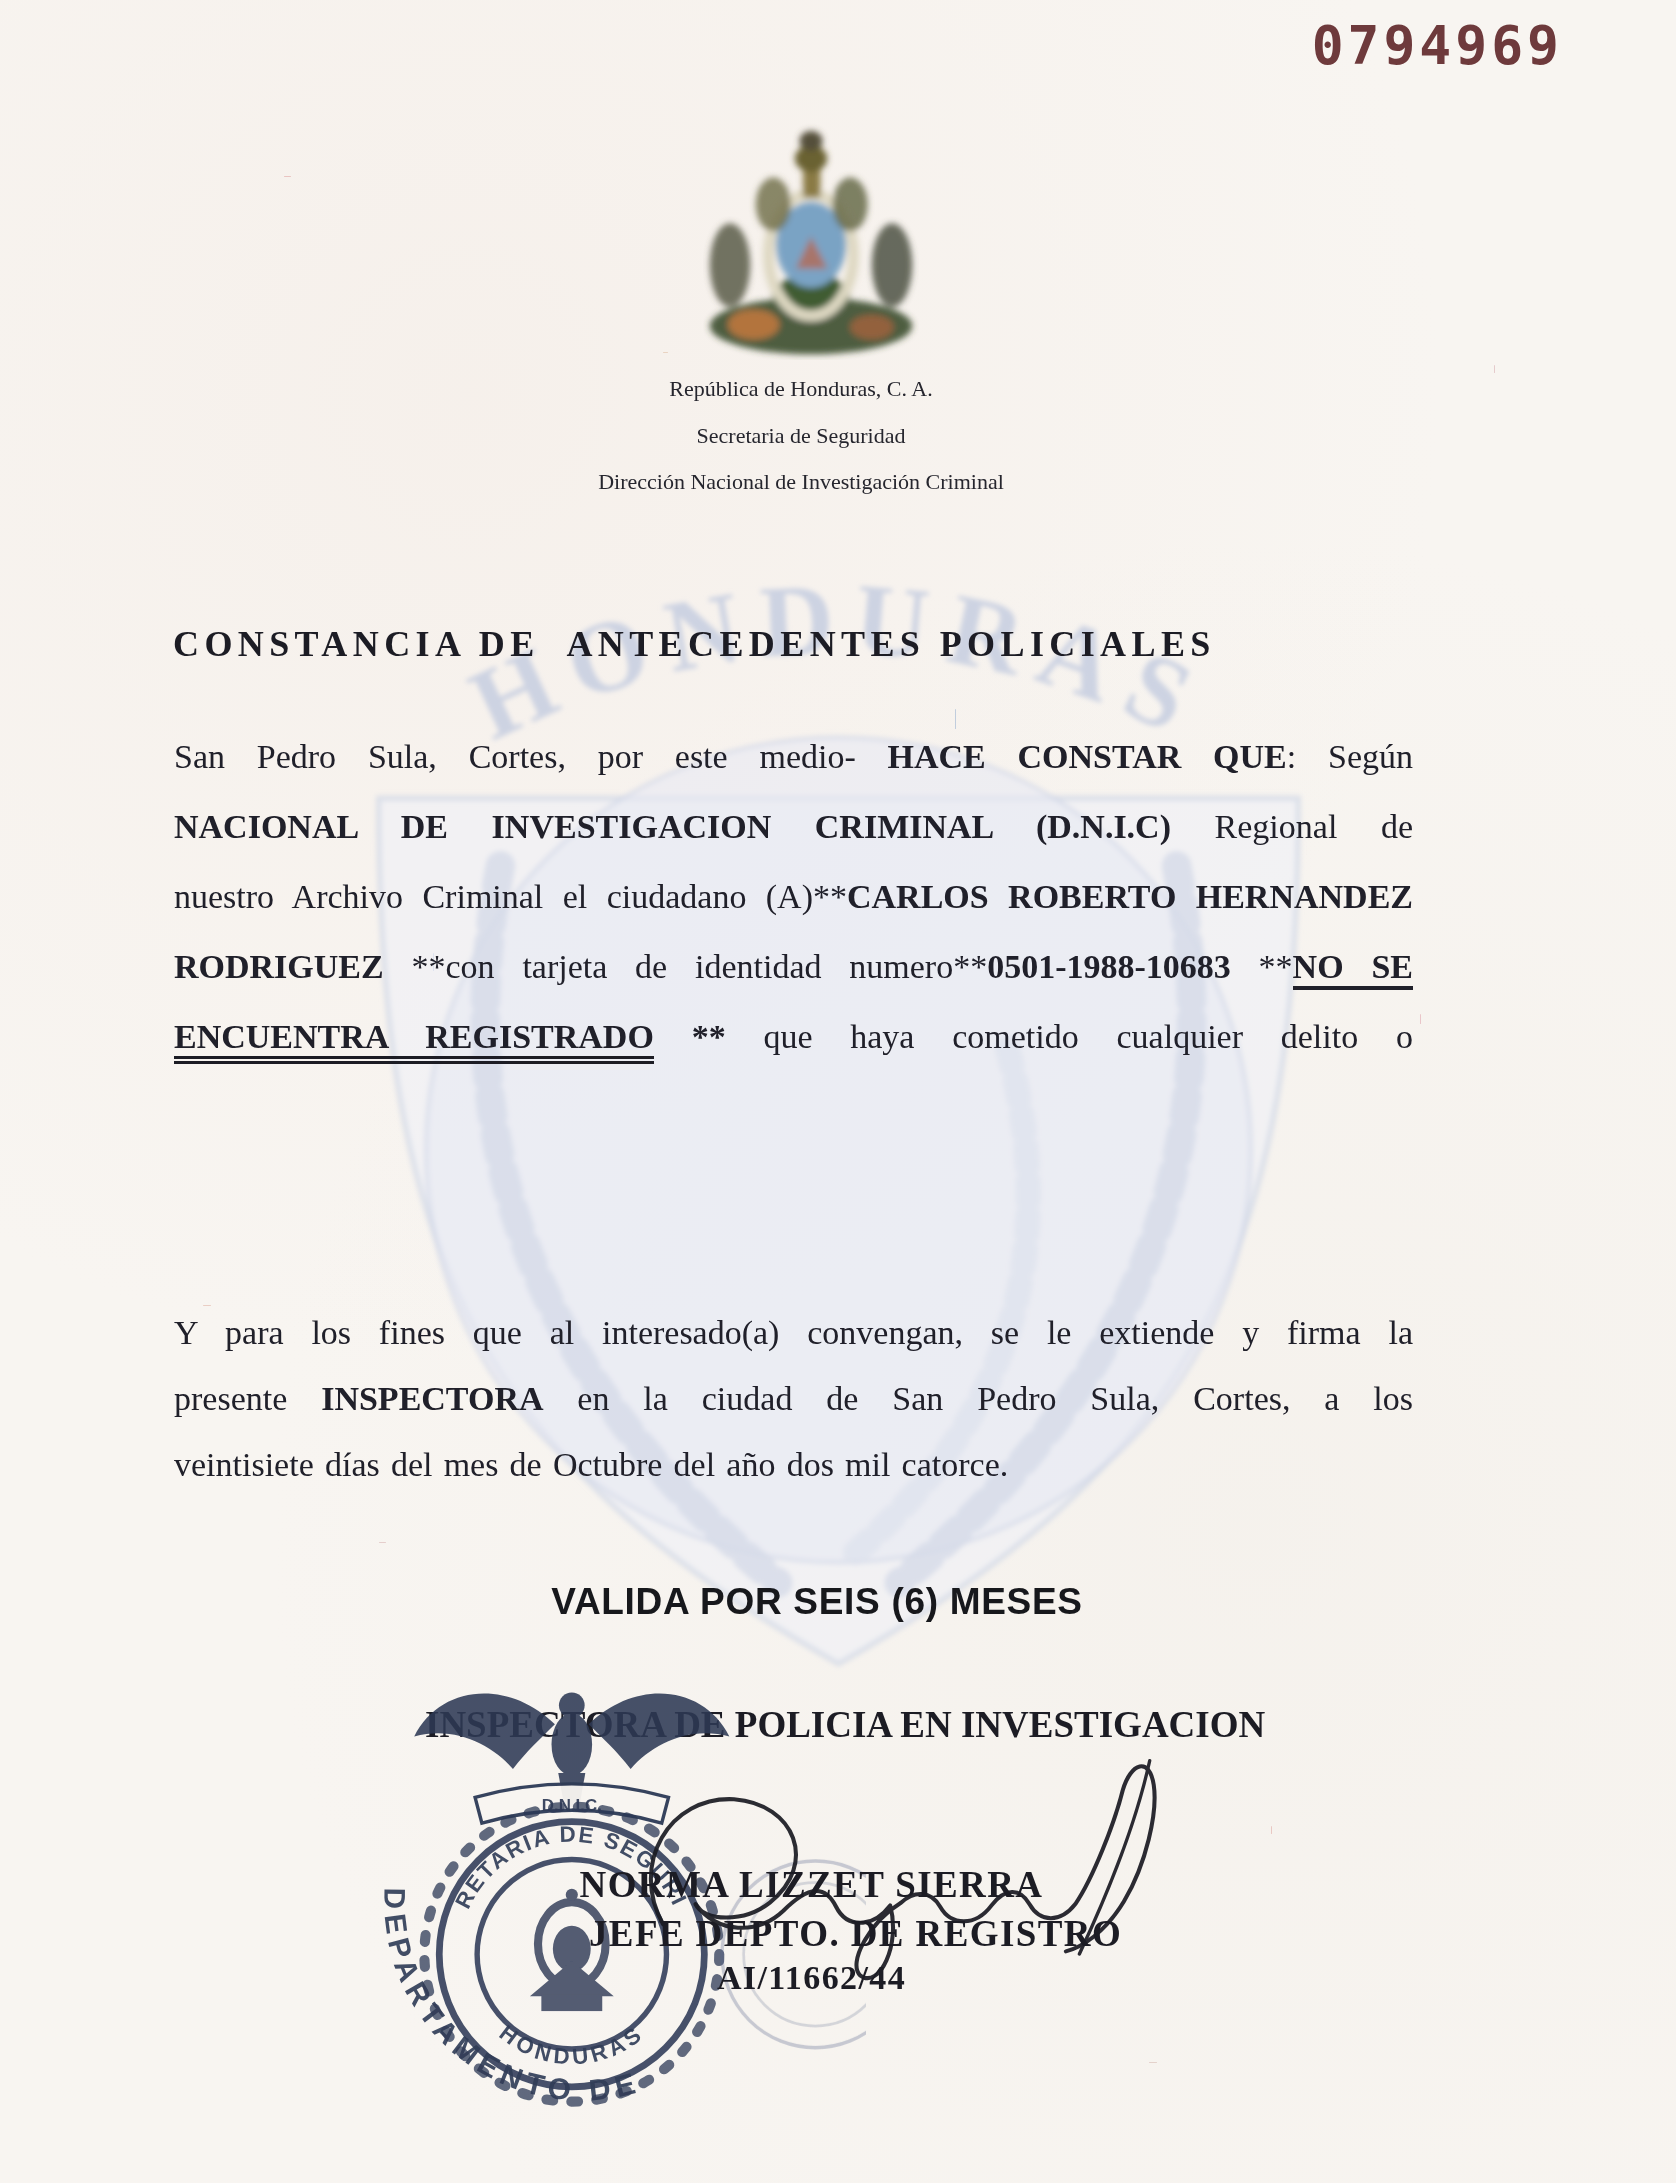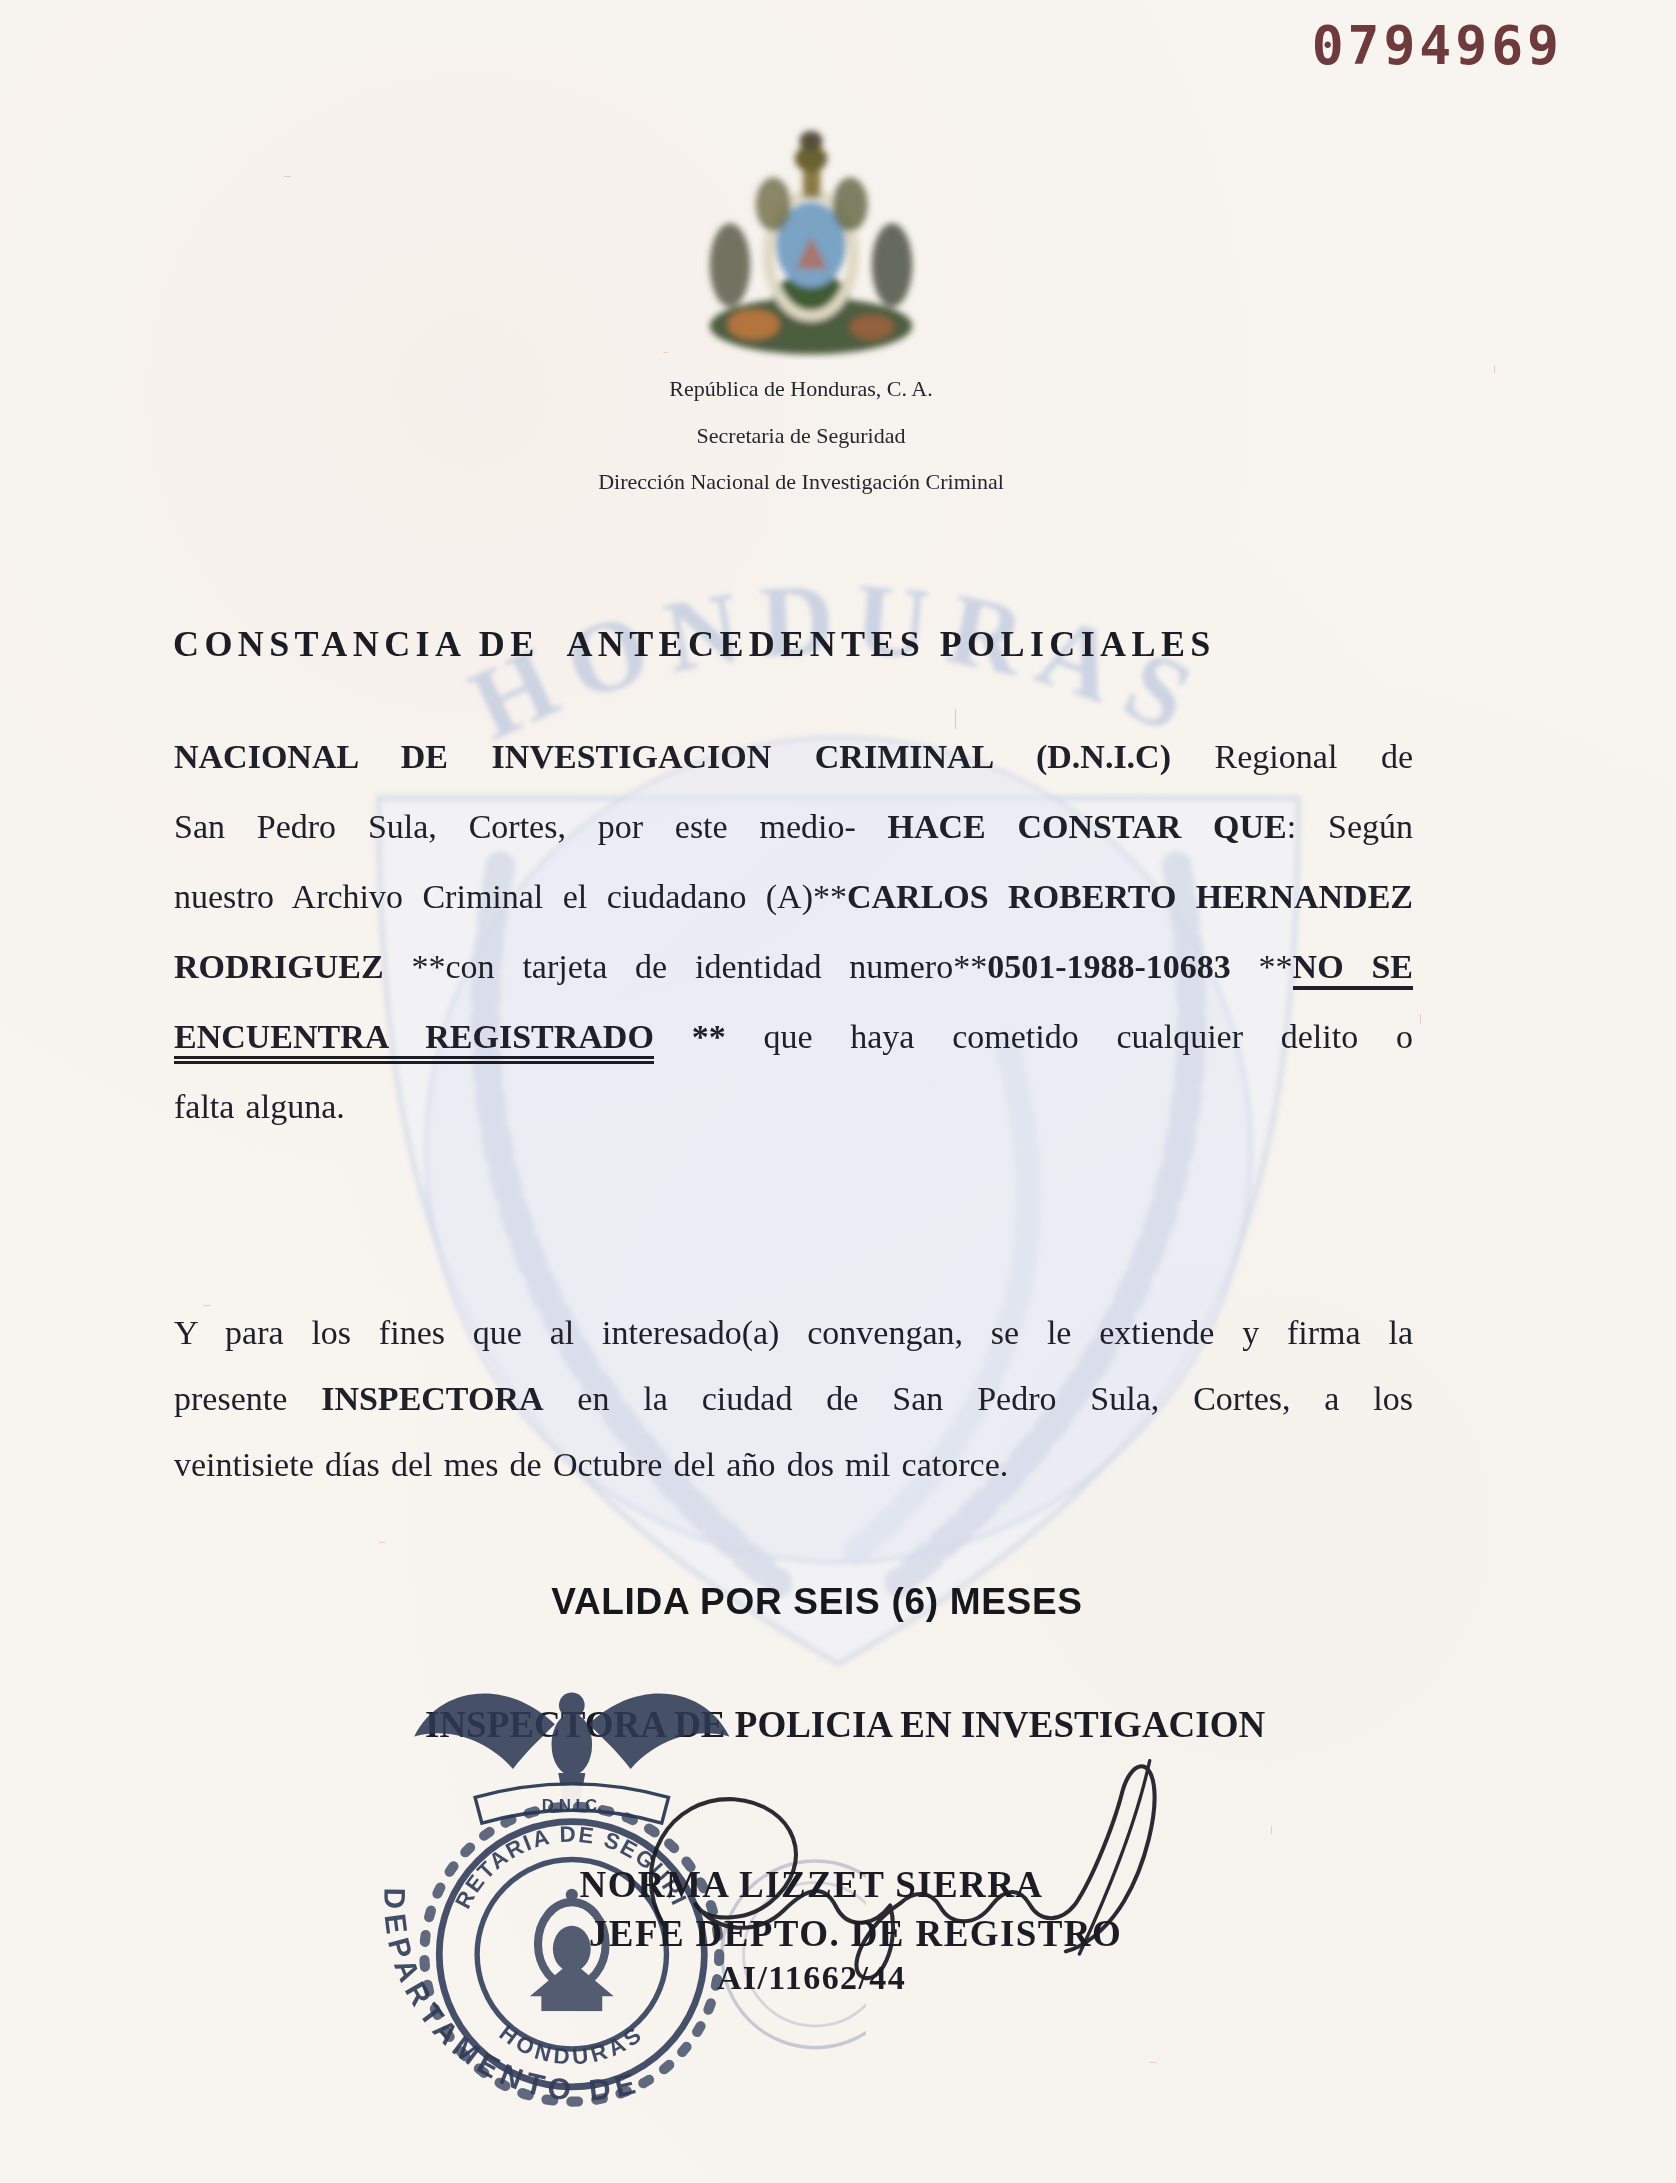--- a/index.html
+++ b/index.html
@@ -119,26 +119,25 @@
     </g>
   </svg>
 
   <div class="hdr hdr1">República de Honduras, C. A.</div>
   <div class="hdr hdr2">Secretaria de Seguridad</div>
   <div class="hdr hdr3">Dirección Nacional de Investigación Criminal</div>
 
   <div class="title">CONSTANCIA DE  ANTECEDENTES POLICIALES</div>
 
   <div class="para p1">
+      <div class="line"><span>San Pedro Sula, Cortes, por este medio- </span><span class="b">HACE CONSTAR QUE</span><span>: Según</span></div>
       <div class="line"><span class="b">NACIONAL DE INVESTIGACION CRIMINAL (D.N.I.C)</span><span> Regional de</span></div>
-      <div class="line"><span>San Pedro Sula, Cortes, por este medio- </span><span class="b">HACE CONSTAR QUE</span><span>: Según</span></div>
       <div class="line"><span>nuestro Archivo Criminal el ciudadano (A)**</span><span class="b">CARLOS ROBERTO HERNANDEZ</span></div>
       <div class="line"><span class="b">RODRIGUEZ</span><span> **con tarjeta de identidad numero**</span><span class="b">0501-1988-10683</span><span> **</span><span class="b u">NO SE</span></div>
       <div class="line"><span class="b du">ENCUENTRA REGISTRADO</span><span> </span><span class="b">**</span><span> que haya cometido cualquier delito o</span></div>
-      <div class="line nj"><span>falta alguna.</span></div>
     </div>
   <div class="para p2">
       <div class="line"><span>Y para los fines que al interesado(a) convengan, se le extiende y firma la</span></div>
       <div class="line"><span>presente </span><span class="b">INSPECTORA</span><span> en la ciudad de San Pedro Sula, Cortes, a los</span></div>
       <div class="line nj"><span>veintisiete días del mes de Octubre del año dos mil catorce.</span></div>
     </div>
 
   <div class="valida">VALIDA POR SEIS (6) MESES</div>
 
   <div class="inspectora">INSPECTORA DE POLICIA EN INVESTIGACION</div>

